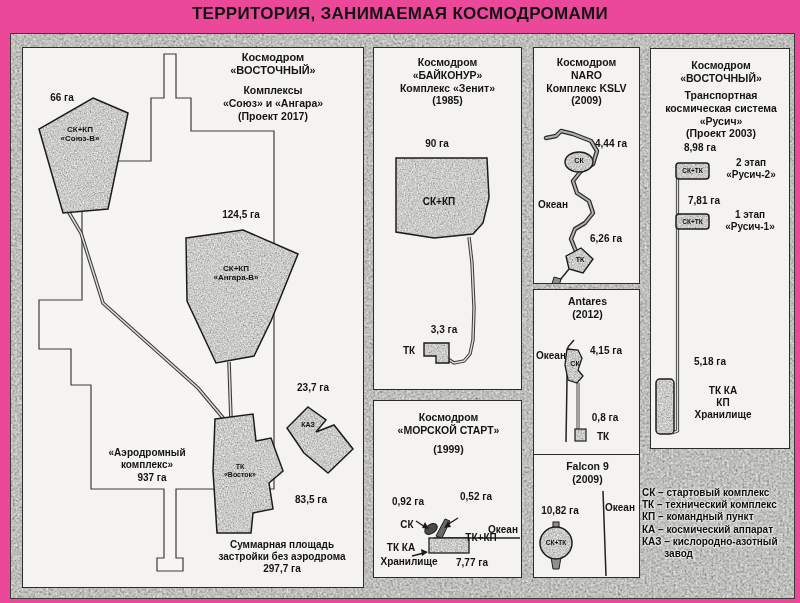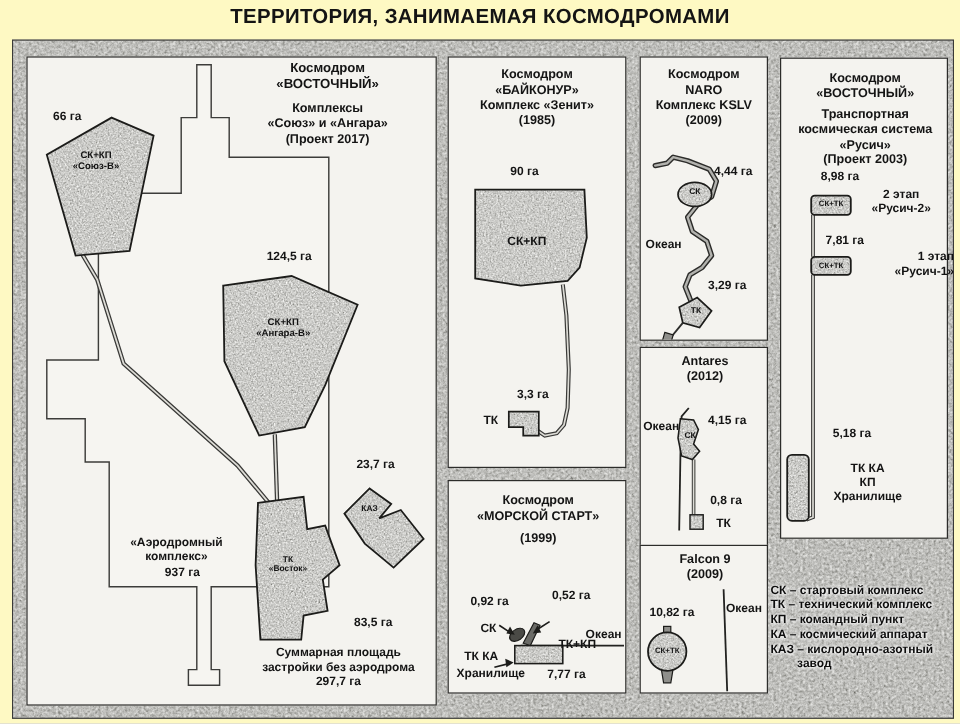--- a/index.html
+++ b/index.html
@@ -1,16 +1,16 @@
 <!DOCTYPE html>
 <html><head>
 <meta charset="utf-8">
 <style>
   html,body{margin:0;padding:0;background:#e8e7e2;}
-  .stage{position:relative;width:800px;height:603px;background:#fef9c3;overflow:hidden;
+  .stage{position:relative;width:800px;height:603px;background:#ec4899;overflow:hidden;
          font-family:"Liberation Sans","DejaVu Sans",sans-serif;}
   .page-title{position:absolute;top:4px;left:0;width:800px;text-align:center;
               font-size:17px;font-weight:bold;color:#121212;letter-spacing:.3px;}
   .frame{position:absolute;left:10px;top:33px;width:783px;height:564px;background:#8b8b87;
          border:1px solid #3a3a38;}
   .frame > svg.noise{position:absolute;left:0;top:0;}
   .panel{position:absolute;background:#f4f3ef;border:1.3px solid #2c2c2a;box-sizing:border-box;}
   .panel svg.art{position:absolute;left:0;top:0;}
   .t{position:absolute;font-weight:bold;color:#141414;white-space:pre-line;
      text-align:center;line-height:1.18;}
@@ -78,34 +78,34 @@
       <polygon filter="url(#gA)" points="192,371 230,366 233,393 248,390 260,423 246,435 250,461 230,465 228,485 194,485 190,423" fill="#9a9a96"></polygon>
       <polygon points="192,371 230,366 233,393 248,390 260,423 246,435 250,461 230,465 228,485 194,485 190,423" fill="none" stroke="#1c1c1a" stroke-width="1.5"></polygon>
       <polygon filter="url(#gA)" points="285,359 303,372 293,384 311,377 330,401 305,425 281,405 264,380" fill="#9a9a96"></polygon>
       <polygon points="285,359 303,372 293,384 311,377 330,401 305,425 281,405 264,380" fill="none" stroke="#1c1c1a" stroke-width="1.5"></polygon>
     </svg>
     <div class="t hd1" style="left:160px;top:3px;width:180px;">Космодром
 «ВОСТОЧНЫЙ»</div>
     <div class="t hd" style="left:160px;top:36px;width:180px;">Комплексы
 «Союз» и «Ангара»
 (Проект 2017)</div>
-    <div class="t ar" style="left:10px;top:44px;width:46px;">66 га</div>
+    <div class="t ar" style="left:16px;top:44px;width:46px;">66 га</div>
     <div class="t sh" style="left:25px;top:77px;width:64px;">СК+КП
 «Союз-В»</div>
     <div class="t ar" style="left:180px;top:161px;width:76px;">124,5 га</div>
     <div class="t sh" style="left:178px;top:216px;width:70px;">СК+КП
 «Ангара-В»</div>
     <div class="t ar" style="left:254px;top:334px;width:72px;">23,7 га</div>
     <div class="t shs" style="left:270px;top:373px;width:30px;">КАЗ</div>
     <div class="t ar" style="left:81px;top:376px;width:96px;margin-top:48px;">937 га</div>
     <div class="t ar" style="left:55px;top:399px;width:138px;">«Аэродромный
 комплекс»</div>
     <div class="t shs" style="left:184px;top:415px;width:66px;">ТК
 «Восток»</div>
-    <div class="t ar" style="left:252px;top:446px;width:72px;margin-top:20px;">83,5 га</div>
+    <div class="t ar" style="left:252px;top:446px;width:72px;">83,5 га</div>
     <div class="t ar" style="left:156px;top:491px;width:206px;">Суммарная площадь
 застройки без аэродрома
 297,7 га</div>
   </div>
 
   <div class="panel" style="left:373px;top:47px;width:149px;height:343px;">
     <svg class="art" width="147" height="341" viewBox="0 0 147 341">
       <defs>
         <filter id="gB">
             <feTurbulence type="fractalNoise" baseFrequency="0.7" numOctaves="3" seed="5"></feTurbulence>
@@ -207,21 +207,21 @@
       <line x1="35" y1="221" x2="26" y2="232" stroke="#2c2c2a" stroke-width="1.6"></line>
       <polygon points="20,229 27,231 25,238 18,236" fill="#8f8f8b" stroke="#1c1c1a" stroke-width="1"></polygon>
     </svg>
     <div class="t hd" style="left:2px;top:8px;width:101px;">Космодром
 NARO
 Комплекс KSLV
 (2009)</div>
     <div class="t ar" style="left:50px;top:90px;width:54px;">4,44 га</div>
     <div class="t shs" style="left:35px;top:109px;width:20px;">СК</div>
     <div class="t ar" style="left:0px;top:151px;width:38px;">Океан</div>
-    <div class="t ar" style="left:44px;top:185px;width:56px;">3,29 га</div>
+    <div class="t ar" style="left:44px;top:185px;width:56px;">6,26 га</div>
     <div class="t shs" style="left:36px;top:208px;width:20px;">ТК</div>
   </div>
 
   <div class="panel" style="left:533px;top:289px;width:107px;height:202px;">
     <svg class="art" width="105" height="157" viewBox="0 0 105 157">
       <defs>
         <filter id="gE">
             <feTurbulence type="fractalNoise" baseFrequency="0.7" numOctaves="3" seed="4"></feTurbulence>
           <feColorMatrix type="matrix" values="0.33 0.33 0.33 0 0  0.33 0.33 0.33 0 0  0.33 0.33 0.33 0 0  0 0 0 0 1"></feColorMatrix>
           <feComponentTransfer>
@@ -310,21 +310,21 @@
     <div class="t hd" style="left:3px;top:40px;width:134px;">Транспортная
 космическая система
 «Русич»
 (Проект 2003)</div>
     <div class="t ar" style="left:24px;top:93px;width:50px;">8,98 га</div>
     <div class="t shx" style="left:25px;top:119px;width:33px;">СК+ТК</div>
     <div class="t ar" style="left:62px;top:108px;width:76px;">2 этап
 «Русич-2»</div>
     <div class="t ar" style="left:28px;top:146px;width:50px;">7,81 га</div>
     <div class="t shx" style="left:25px;top:170px;width:33px;">СК+ТК</div>
-    <div class="t ar" style="left:68px;top:160px;width:76px;text-align:right;">1 этап
+    <div class="t ar" style="left:61px;top:160px;width:76px;">1 этап
 «Русич-1»</div>
     <div class="t ar" style="left:34px;top:307px;width:50px;">5,18 га</div>
     <div class="t ar" style="left:30px;top:336px;width:84px;">ТК КА
 КП
 Хранилище</div>
   </div>
 
   <div class="legend">
     <div class="ln">СК – стартовый комплекс</div>
     <div class="ln">ТК – технический комплекс</div>

